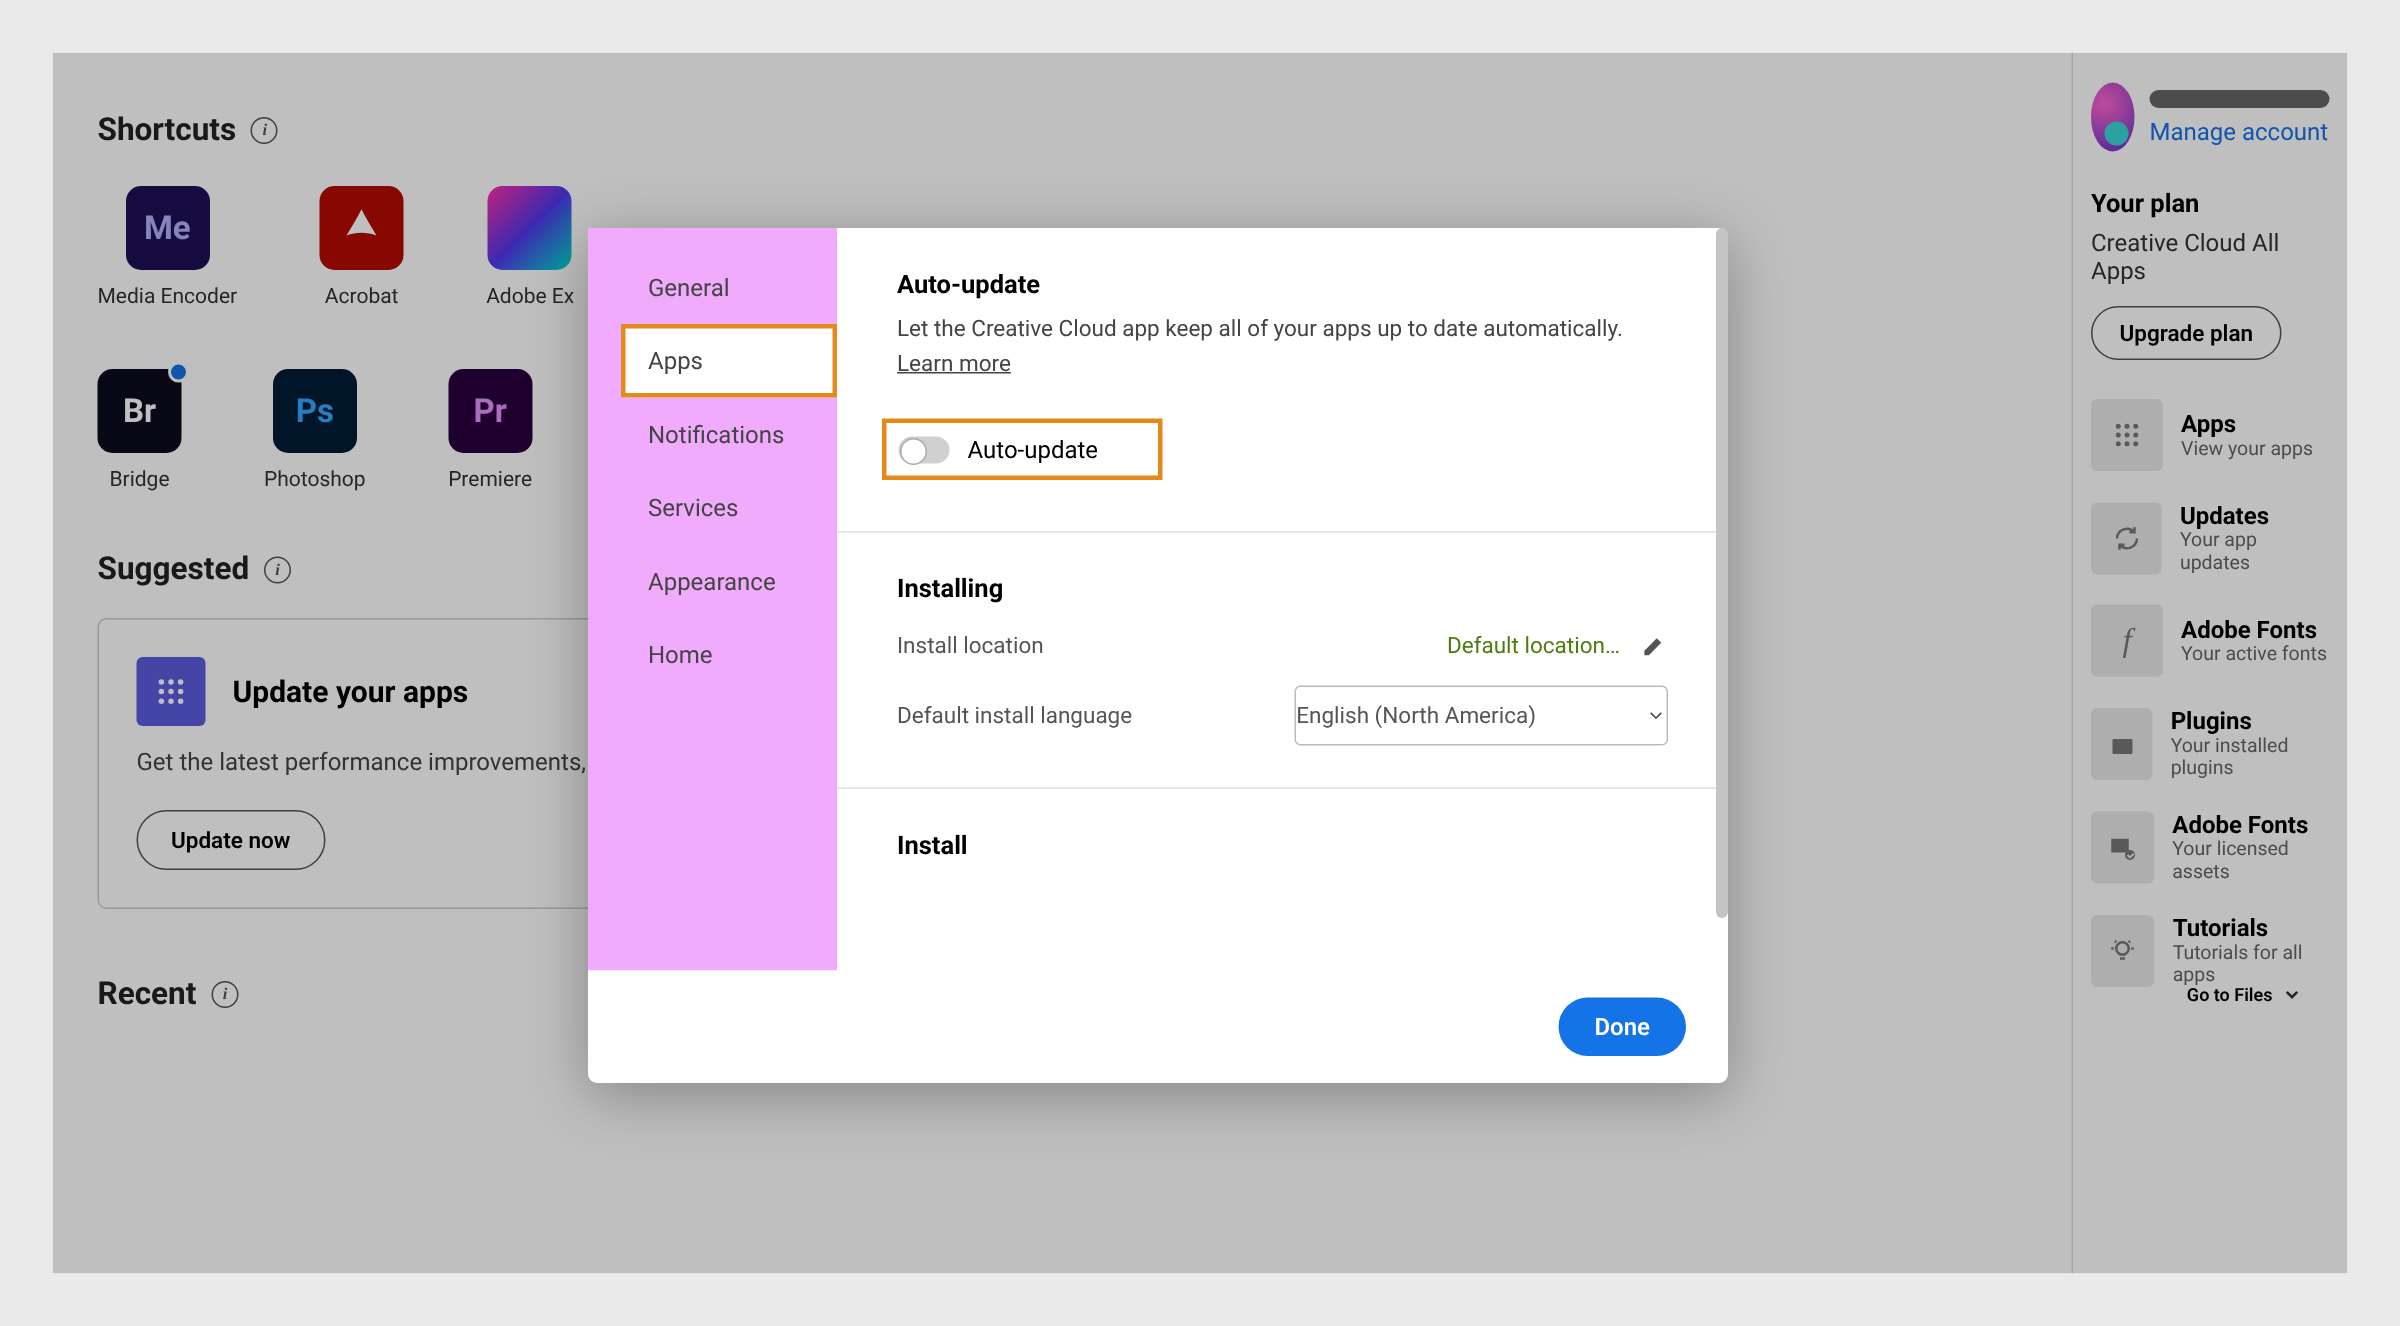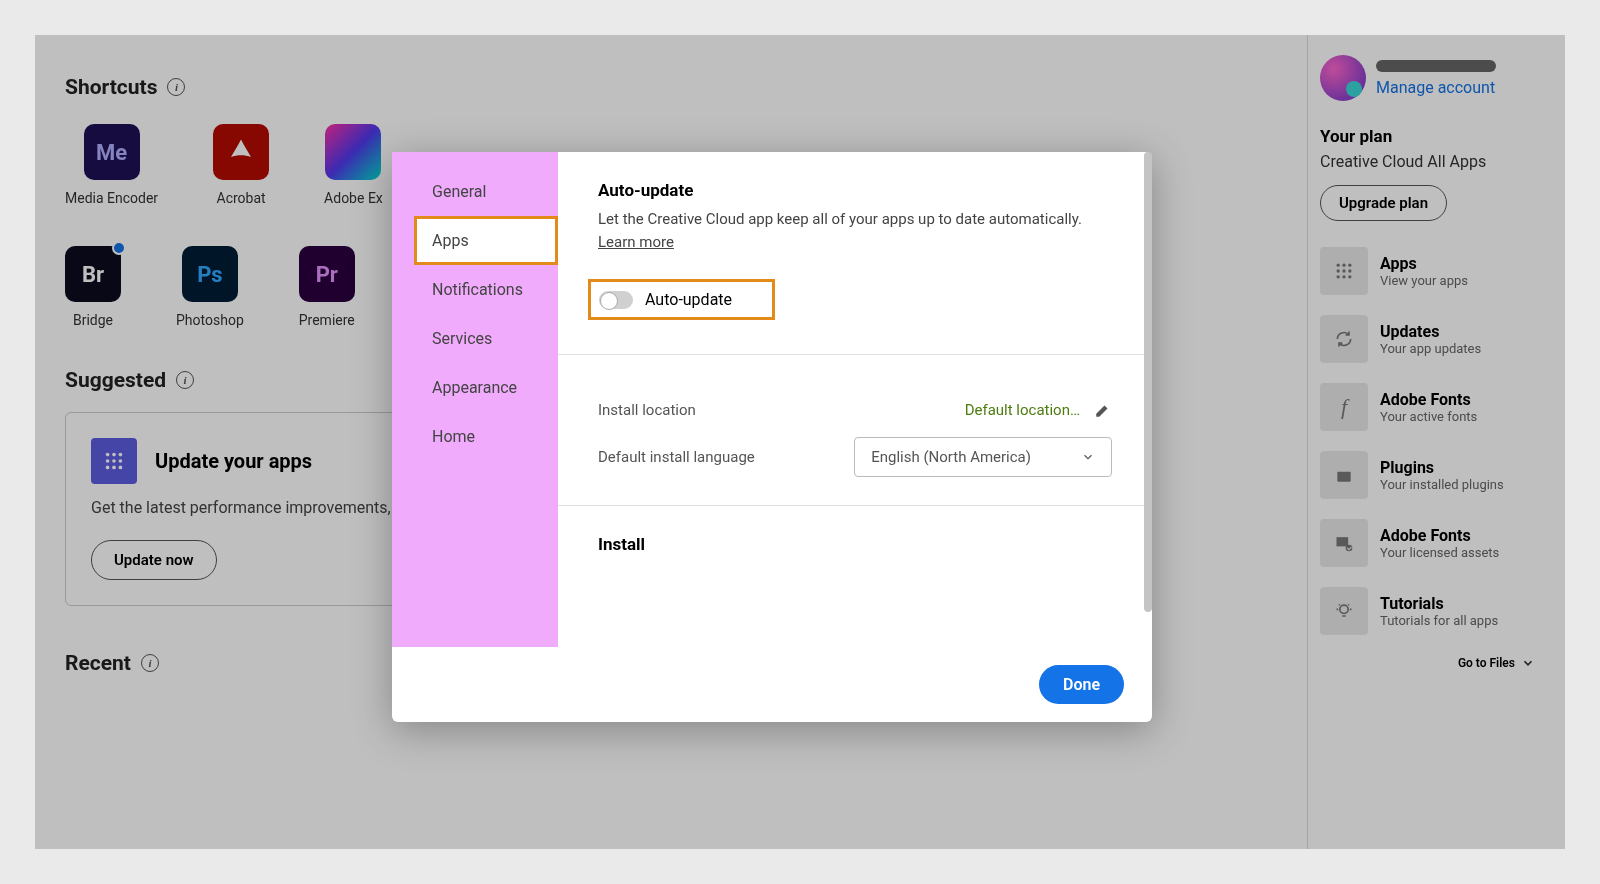--- a/index.html
+++ b/index.html
@@ -27,21 +27,21 @@
   .pill-btn { margin-top:20px; display:inline-block; border:1.5px solid #555; border-radius:22px; padding:10px 22px; font-size:15px; font-weight:600; background:#fff; cursor:pointer; }
 
   .recent-row { display:flex; align-items:center; margin-top:45px; gap: 30px; }
   .toolbar-icons { display:flex; gap:22px; margin-left:auto; align-items:center; color:#555; font-size:18px; }
   .filter-wrap { display:flex; align-items:center; gap:10px; border-left:1px solid #bbb; padding-left:18px; margin-left:8px; }
   .filter-label { font-size:15px; color:#666; }
   .filter-input { border:none; font-size:16px; font-style:italic; color:#999; outline:none; width:150px; background:transparent; }
   .goto { margin-left:auto; font-size:12px; font-weight:600; display:flex; align-items:center; gap:6px; cursor:pointer; }
 
   
-  .right-panel { width: 258px; position:absolute; right:0; top:0; bottom:0; border-left:1px solid #ddd; padding:20px 12px; }
+  .right-panel { width: 184px; position:absolute; right:0; top:0; bottom:0; border-left:1px solid #ddd; padding:20px 12px; }
   .account-row { display:flex; align-items:center; gap:10px; margin-bottom:25px; }
   .avatar { width:46px; height:46px; border-radius:50%; background: radial-gradient(circle at 30% 30%, #ff66cc, #6633cc); position:relative; }
   .avatar::after{ content:""; position:absolute; bottom:4px; right:4px; width:16px; height:16px; background:#3bd7d4; border-radius:50%; }
   .name-blur { width:120px; height:12px; background:#666; border-radius:6px; margin-bottom:6px; }
   .manage-link { color:#1473e6; font-size:16px; cursor:pointer; }
   .plan-title { font-size:17px; font-weight:700; margin-bottom:6px; }
   .plan-name { font-size:16px; color:#333; margin-bottom:14px; }
   .nav-list { margin-top:20px; display:flex; flex-direction:column; gap:8px; }
   .nav-item { display:flex; gap:12px; align-items:center; padding:6px 0; }
   .nav-icon { width:48px; height:48px; background:#e8e8e8; border-radius:4px; display:flex; align-items:center; justify-content:center; color:#666; }
@@ -62,21 +62,21 @@
   .m-h { font-size:17px; font-weight:700; margin-bottom:8px; }
   .m-desc { font-size:15px; color:#444; line-height:1.5; }
   .learn { text-decoration:underline; cursor:pointer; }
   .toggle-row { margin-top:20px; display:flex; align-items:center; gap:12px; padding:6px 0; }
   .toggle { width:34px; height:18px; background:#d0d0d0; border-radius:10px; position:relative; cursor:pointer; }
   .toggle::after { content:""; position:absolute; left:1px; top:1px; width:16px; height:16px; background:#fff; border:1px solid #aaa; border-radius:50%; }
   .toggle-highlight { border:3px solid #e28a1a; padding:8px 40px 8px 8px; margin-left:-10px; display:inline-flex; align-items:center; gap:12px; }
 
   .setting-row { display:flex; justify-content:space-between; align-items:center; margin-top:18px; font-size:15px; color:#555; }
   .loc-val { display:flex; align-items:center; gap:14px; color:#4d7c0f; }
-  .select-box { border:1px solid #bbb; border-radius:4px; padding:10px 16px; display:flex; align-items:center; gap:50px; font-size:15px; cursor:pointer; }
+  .select-box { border:1px solid #bbb; border-radius:4px; padding:10px 0; display:flex; align-items:center; gap:73px; font-size:15px; cursor:pointer; }
 
   .modal-footer { padding:18px 28px; display:flex; justify-content:flex-end; }
   .done-btn { background:#1473e6; color:#fff; border:none; border-radius:20px; padding:10px 24px; font-size:16px; font-weight:600; cursor:pointer; }
 
   svg { display:block; }
 </style>
 </head>
 <body>
 
 <div class="main-window">
@@ -313,20 +313,21 @@
           </div>
           <div class="toggle-row">
             <span class="toggle-highlight">
               <span class="toggle"></span>
               <span style="font-size:16px">Auto-update</span>
             </span>
           </div>
         </div>
 
         <div class="m-section">
+          <div class="m-h">Installing</div>
           <div class="setting-row">
             <span>Install location</span>
             <span class="loc-val">
               <span>Default location…</span>
               <span>
                   <svg width="18" height="18" viewBox="0 0 24 24" fill="#555">
                     <path d="M3 17l11-11 4 4-11 11H3v-4z"></path>
                   </svg>
                 </span>
             </span>

